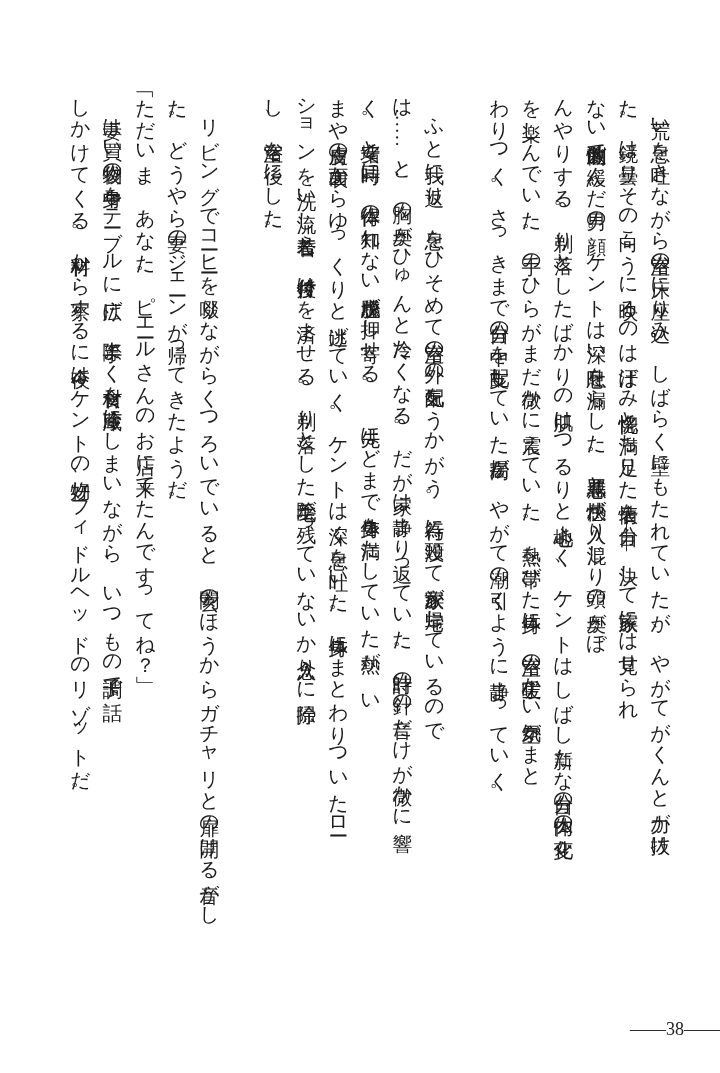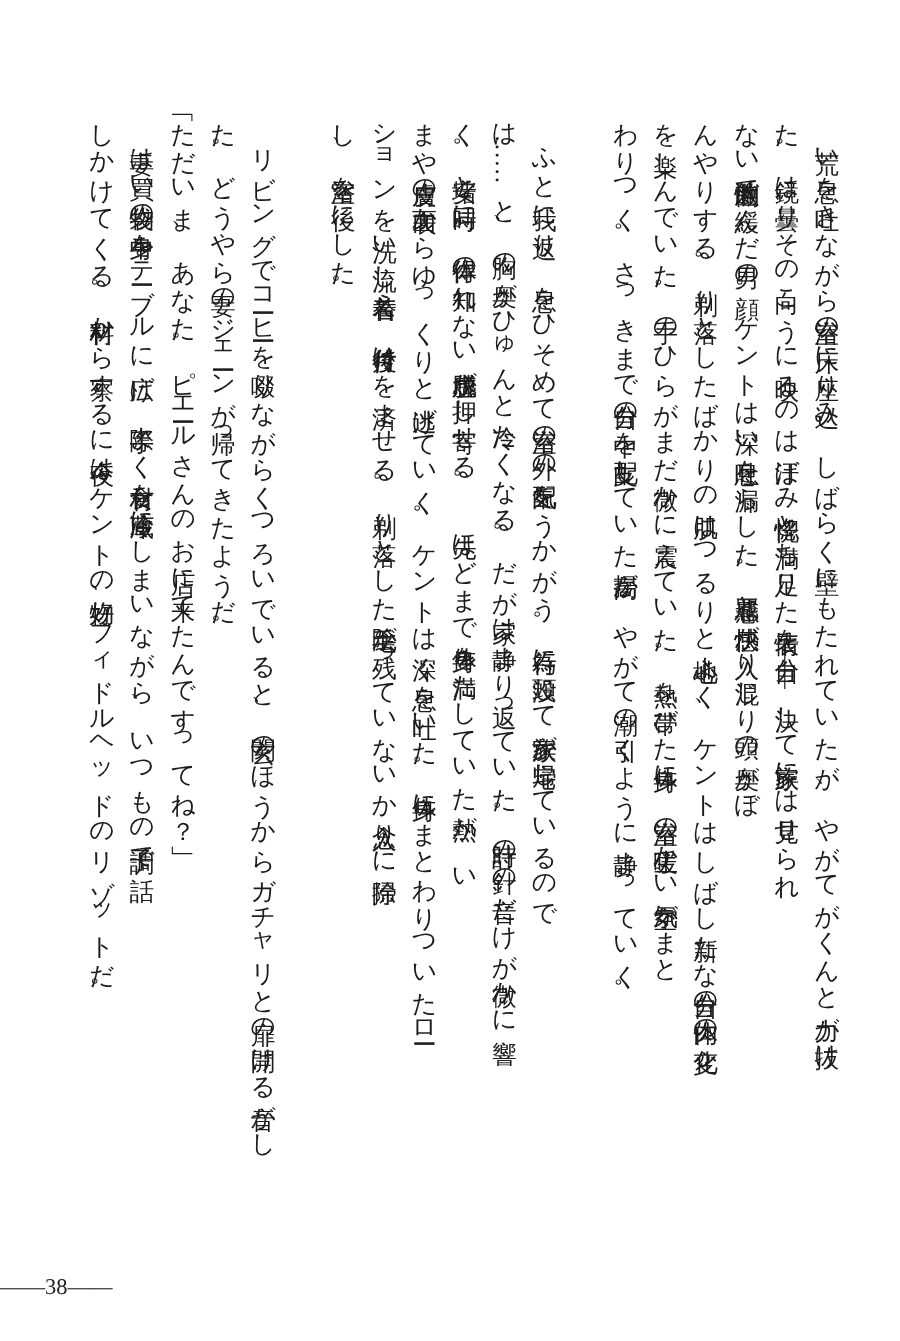--- a/index.html
+++ b/index.html
@@ -34,21 +34,21 @@
       line-height: 32px;
       white-space: nowrap;
       letter-spacing: 0;
       overflow: visible;
     }
     .page-number {
       position: absolute;
       left: 0;
       top: 1016px;
       width: 720px;
-      text-align: left;
+      text-align: right;
       font-size: 18px;
       line-height: 26px;
       color: #222222;
       letter-spacing: 0;
     }
   </style>
 </head>
 <body>
 
 <div class="page">

